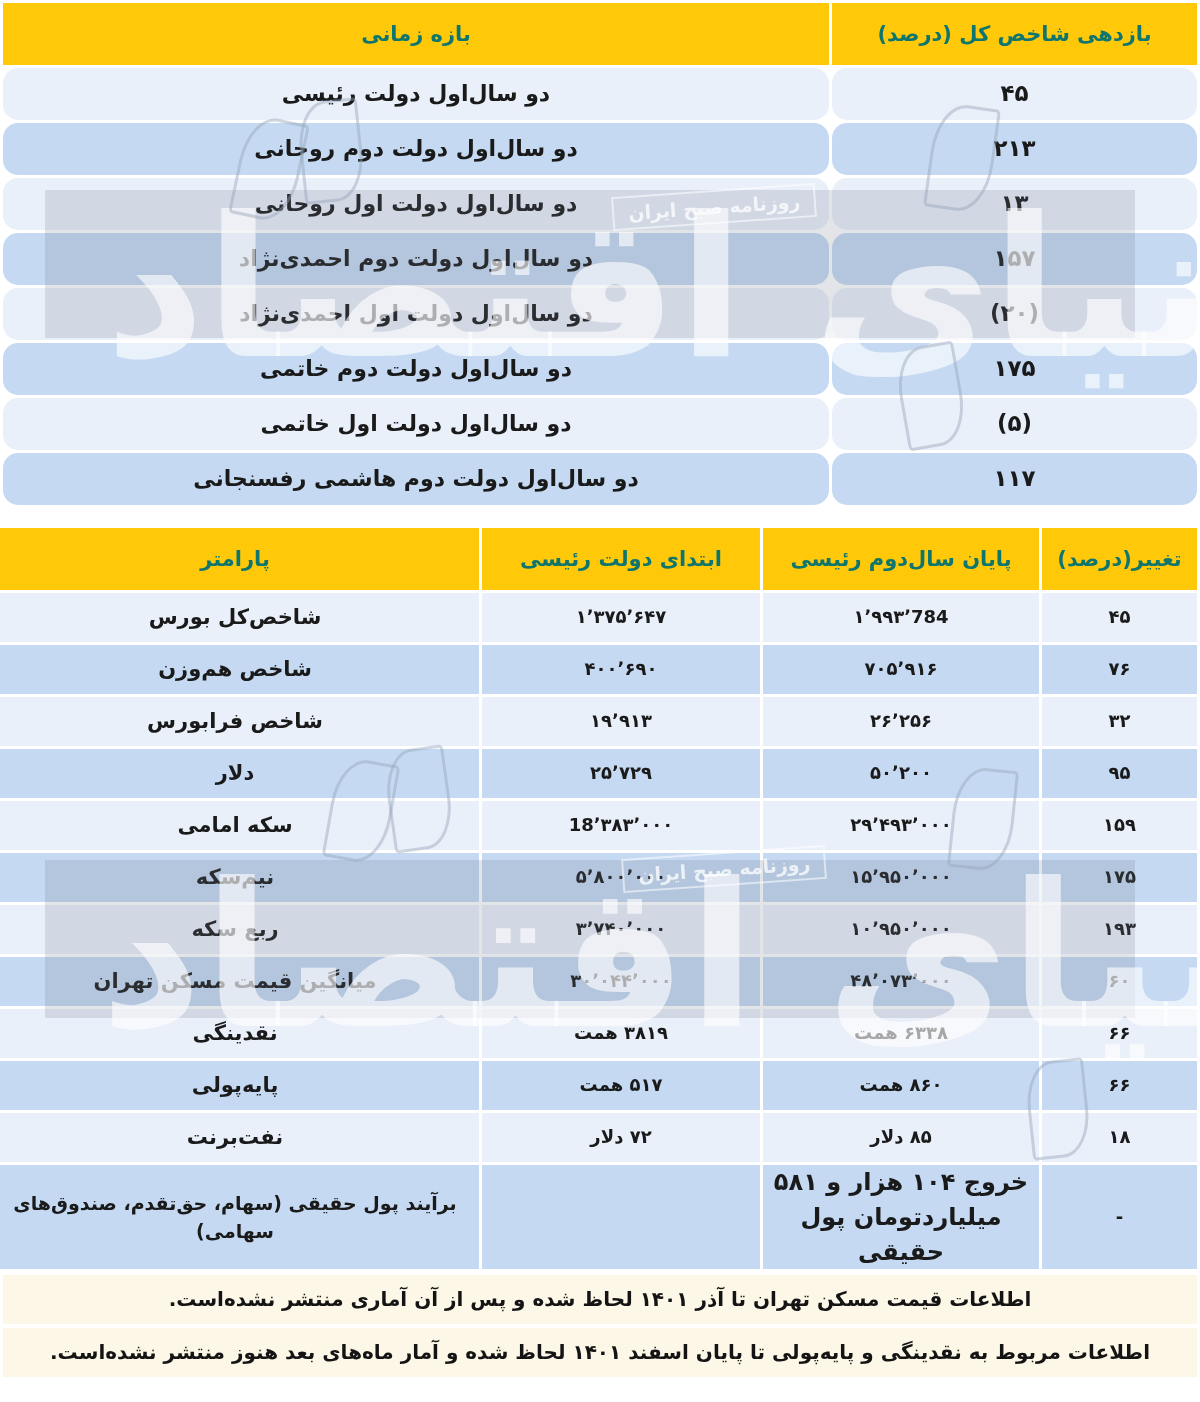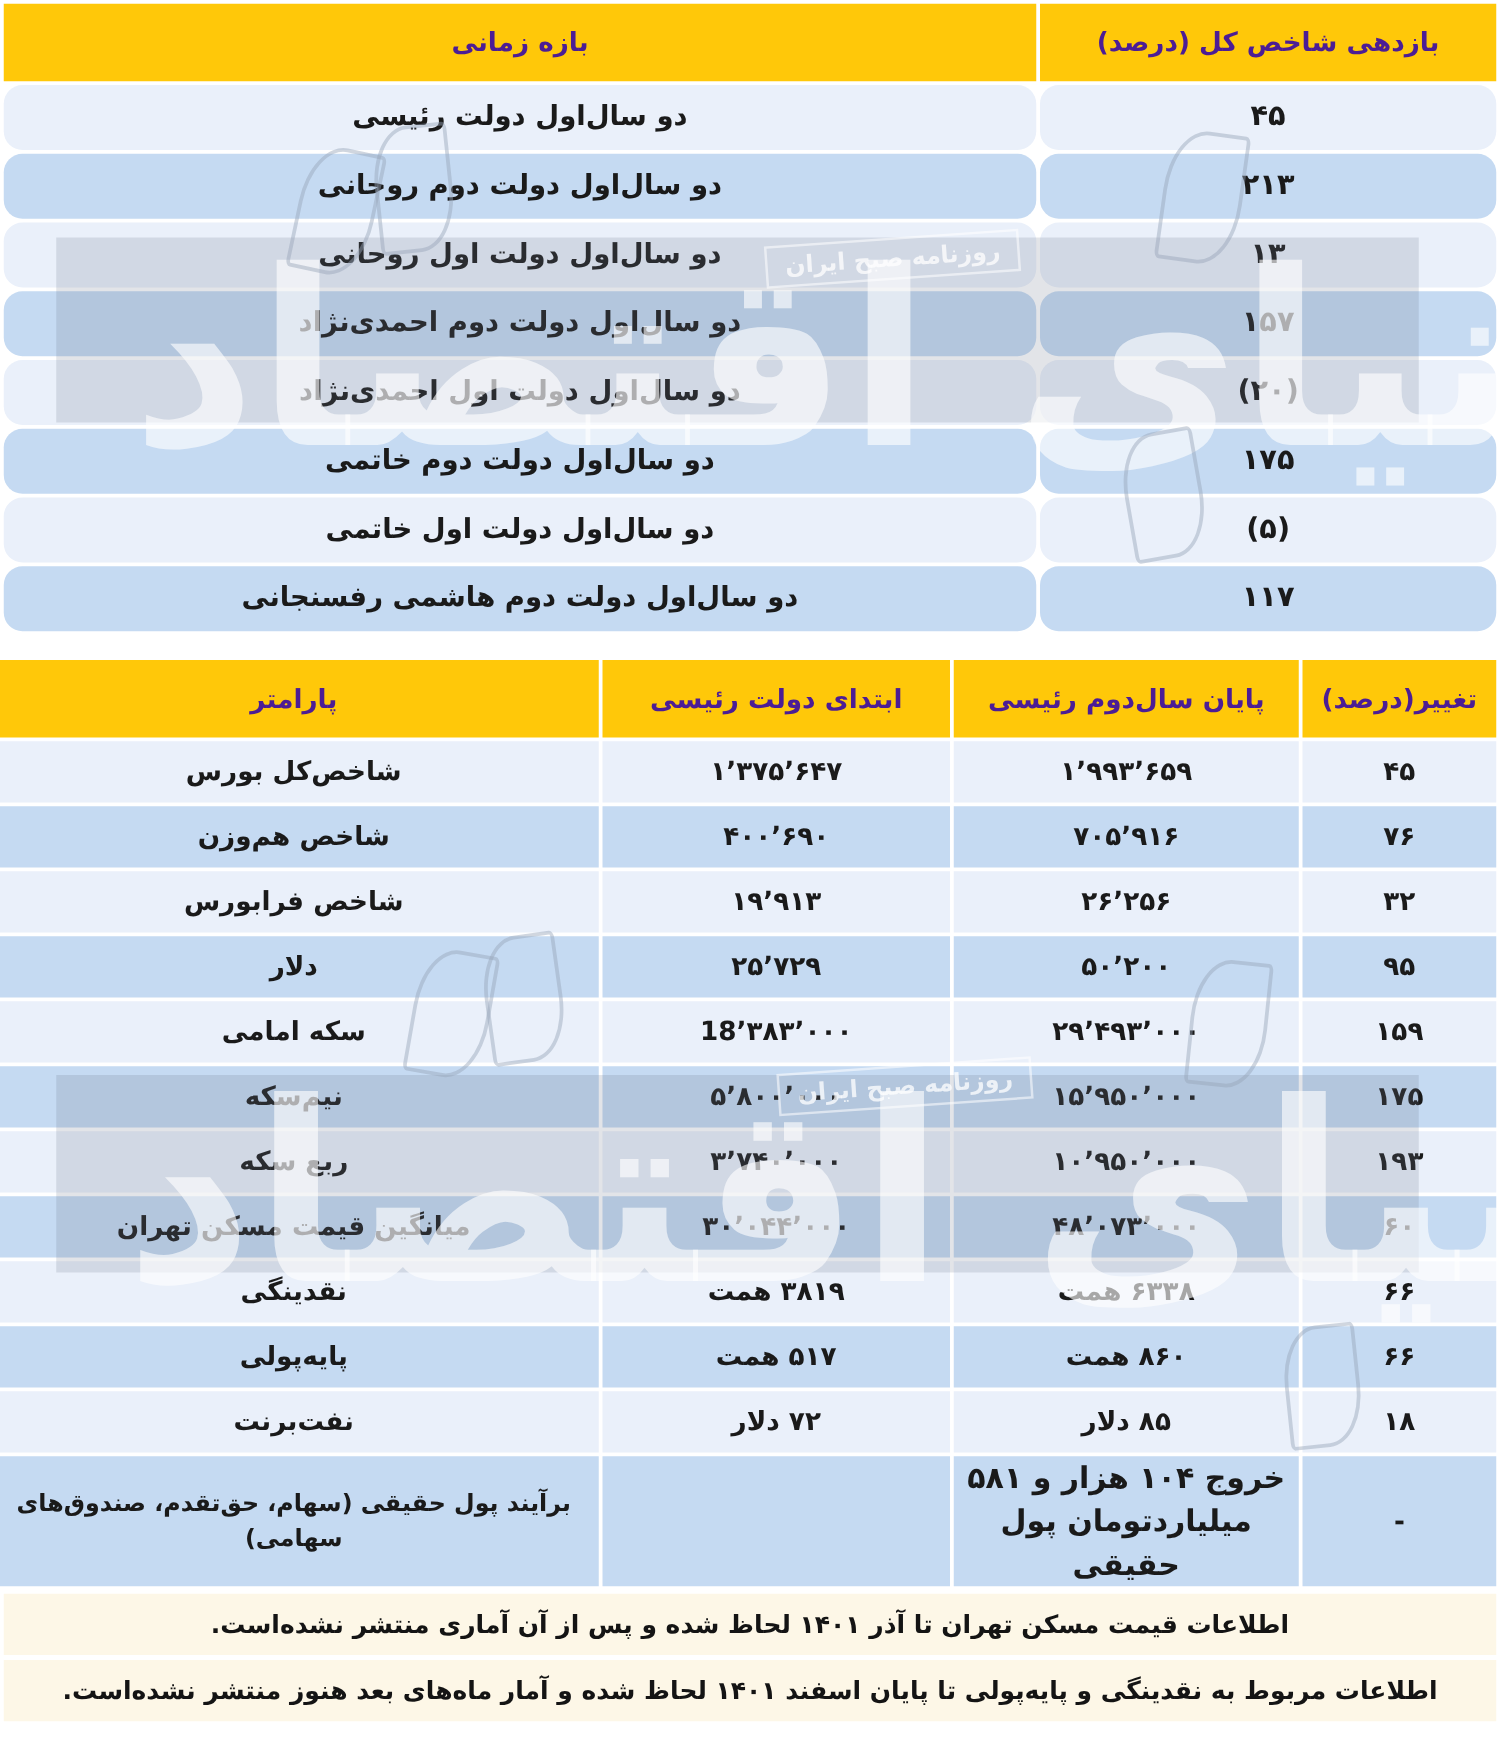--- a/index.html
+++ b/index.html
@@ -34,39 +34,39 @@
     text-align: center;
     vertical-align: middle;
     font-weight: bold;
     color: #1a1a1a;
     line-height: 1.45;
   }
   table.grid th {
     background: #FFC809;
     height: 62px;
     font-size: 21px;
-    color: #4c1d95;
+    color: #0f766e;
     margin-top: 14px;
   }
   .row-a td { background: #EAF0FA; }
   .row-b td { background: #C5DAF2; }
 
   
   #table-one { margin: 0; }
   #table-one th.h-return { width: 345px; }
   #table-one td { height: 52px; font-size: 22px; border-radius: 15px; }
   #table-one td.val { font-size: 23px; }
 
   
   #table-two { margin-top: 17px; }
   #table-two col.c-change { width: 155px; }
   #table-two col.c-end    { width: 276px; }
   #table-two col.c-start  { width: 278px; }
   #table-two col.c-param  { width: 488px; }
-  #table-two td { height: 49px; font-size: 21px; }
+  #table-two td { height: 49px; font-size: 18px; }
   #table-two td.param { font-size: 21px; }
   #table-two tr.tall td { height: 78px; }
   #table-two tr.tall td.param { font-size: 19px; line-height: 1.5; }
   #table-two tr.tall td.end { font-size: 24px; }
 
   
   .footnote {
     background: #FDF7E7;
     text-align: center;
     font-weight: bold;
@@ -178,21 +178,21 @@
       <tr>
         <th>تغییر(درصد)</th>
         <th>پایان سال‌دوم رئیسی</th>
         <th>ابتدای دولت رئیسی</th>
         <th>پارامتر</th>
       </tr>
     </thead>
     <tbody id="t2-body">
         <tr class="row-a">
           <td class="change">۴۵</td>
-          <td class="end">۱٬۹۹۳٬۶۵۹</td>
+          <td class="end">۱٬۹۹۳٬784</td>
           <td class="start">۱٬۳۷۵٬۶۴۷</td>
           <td class="param">شاخص‌کل بورس</td>
         </tr>
         <tr class="row-b">
           <td class="change">۷۶</td>
           <td class="end">۷۰۵٬۹۱۶</td>
           <td class="start">۴۰۰٬۶۹۰</td>
           <td class="param">شاخص هم‌وزن</td>
         </tr>
         <tr class="row-a">

